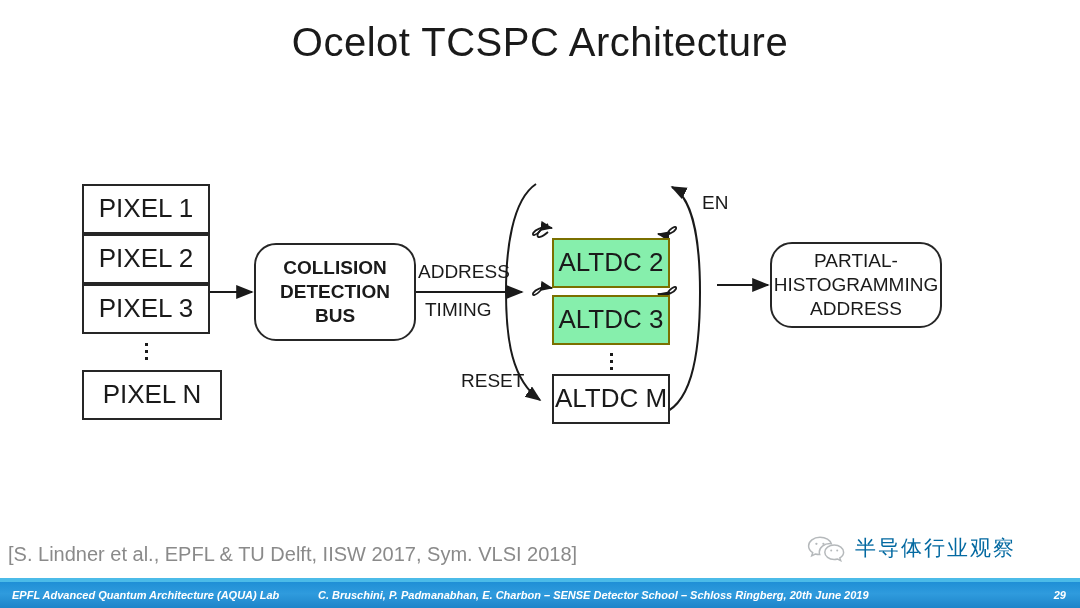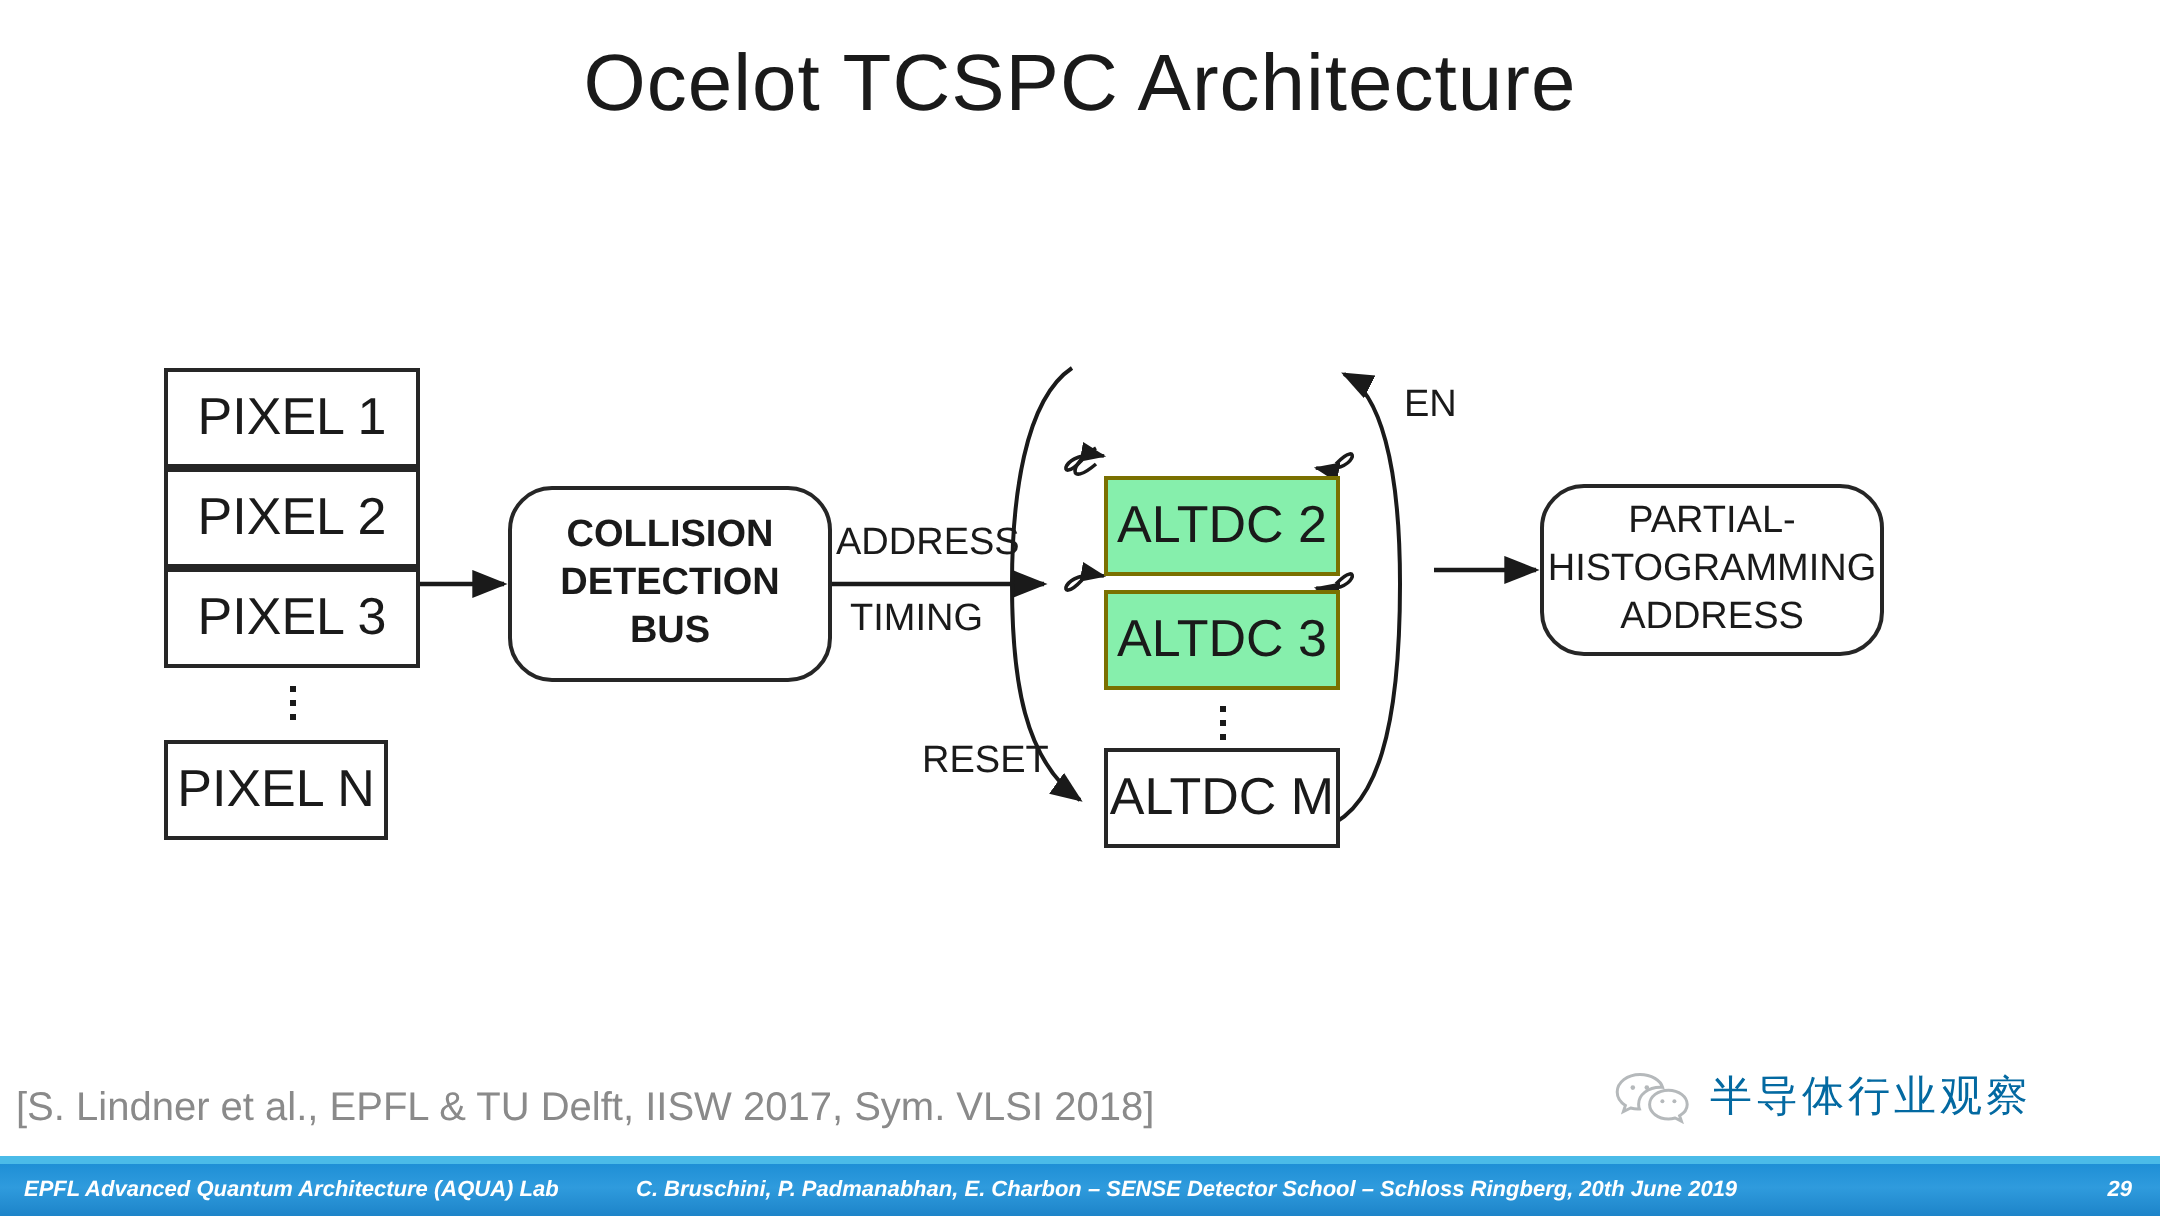--- a/index.html
+++ b/index.html
@@ -108,21 +108,21 @@
   </svg>
 
   <div class="rect-box" style="left:82px;top:184px;width:128px;height:50px;">PIXEL 1</div>
   <div class="rect-box" style="left:82px;top:234px;width:128px;height:50px;">PIXEL 2</div>
   <div class="rect-box" style="left:82px;top:284px;width:128px;height:50px;">PIXEL 3</div>
   <div class="ellipsis" style="left:139px;top:340px;width:14px;height:22px;">
     <i></i>
       <i></i>
       <i></i>
   </div>
-  <div class="rect-box" style="left:82px;top:370px;width:112px;height:50px;">PIXEL N</div>
+  <div class="rect-box" style="left:82px;top:370px;width:140px;height:50px;">PIXEL N</div>
 
   <div class="round-box" style="left:254px;top:243px;width:162px;height:98px;flex-direction:column;font-weight:bold;">
     <span>COLLISION</span>
     <span>DETECTION</span>
     <span>BUS</span>
   </div>
 
   <div class="lbl" style="left:418px;top:261px;">ADDRESS</div>
   <div class="lbl" style="left:425px;top:299px;">TIMING</div>
 

